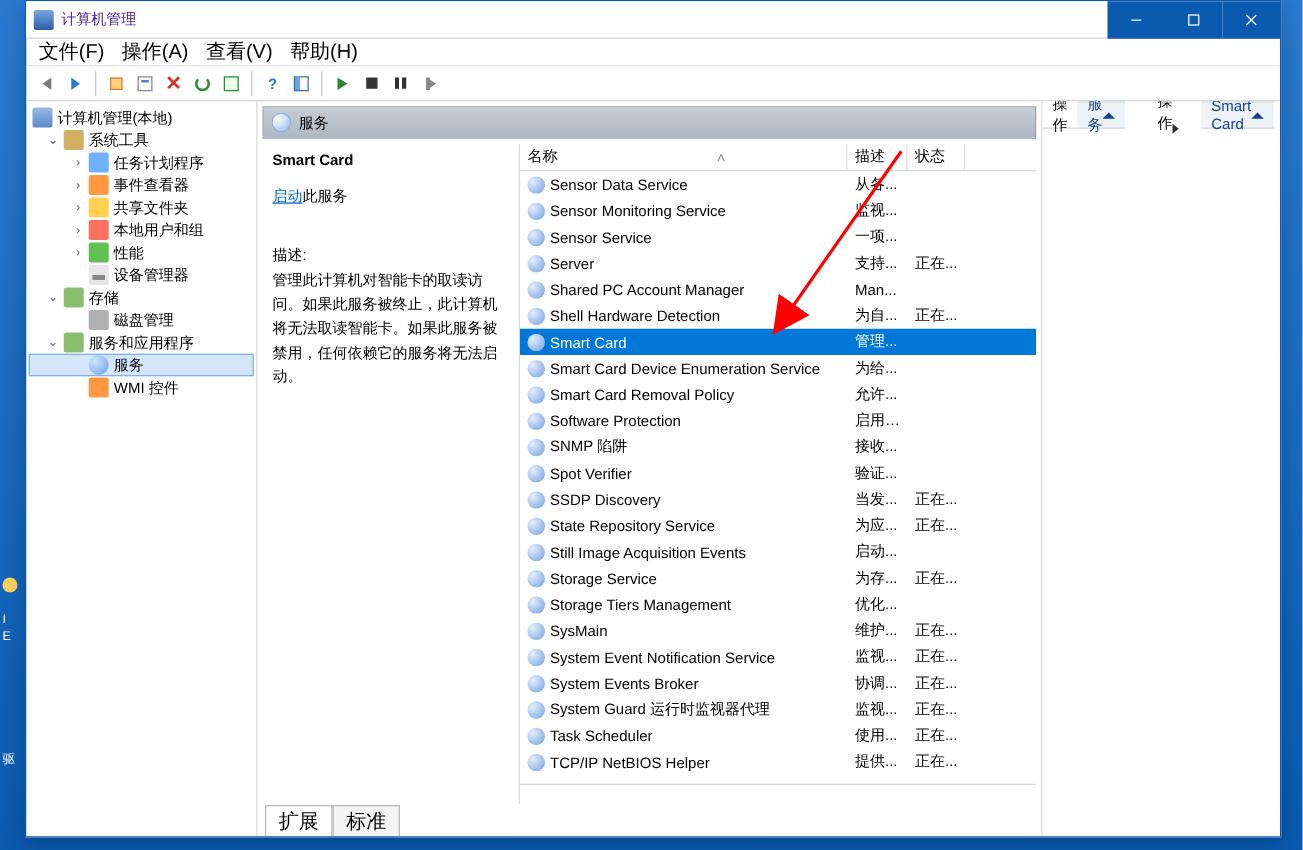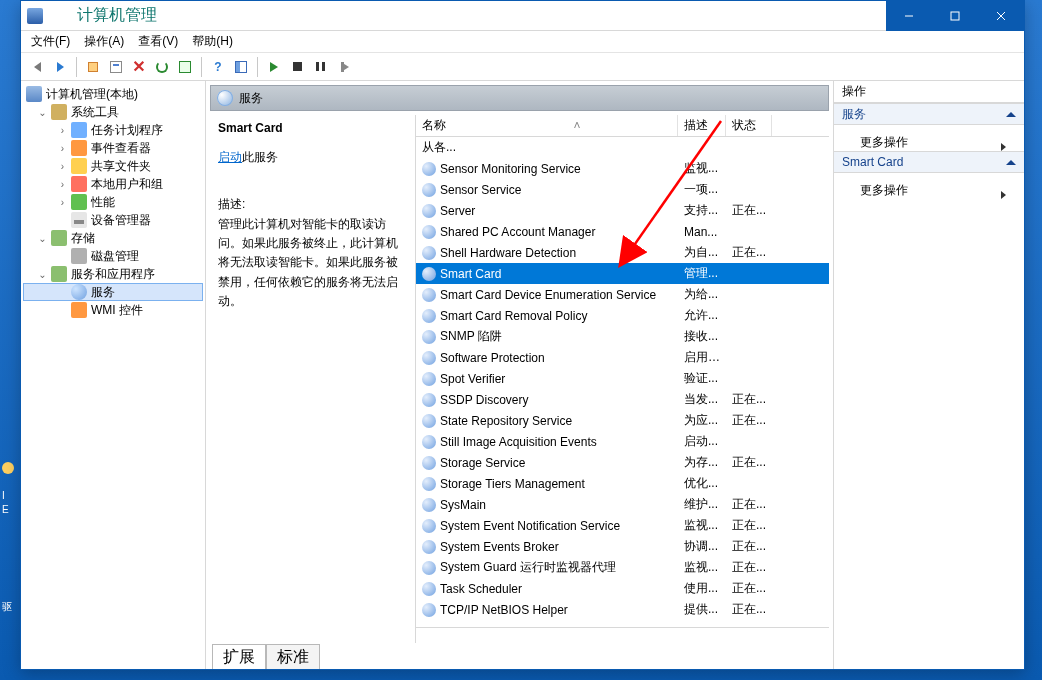--- a/index.html
+++ b/index.html
@@ -9,30 +9,30 @@
   .window {
     position: absolute; left: 20px; top: 0; width: 1005px; height: 670px;
     background: #fff; border: 1px solid #0a5ab0; display: flex; flex-direction: column;
     box-shadow: 0 4px 16px rgba(0,0,0,0.25);
   }
   
   .titlebar { height: 30px; background: #fff; display: flex; align-items: center;
               border-bottom: 1px solid #d8d8d8; }
   .titlebar .app-icon { width: 16px; height: 16px; margin: 0 6px;
     background: linear-gradient(#79a7e0,#2b5ea8); border-radius: 2px; position: relative; }
-  .titlebar .title { font-size: 16px; color: #0f766e; margin-left: 28px; }
+  .titlebar .title { font-size: 12px; color: #4c1d95; }
   .win-btns { margin-left: auto; display: flex; }
   .win-btn { width: 46px; height: 30px; display: flex; align-items: center; justify-content: center;
              color: #fff; background: #0a5ab0; }
   .win-btn.close { background: #0a5ab0; }
   .win-btn svg { width: 10px; height: 10px; }
 
   
   .menubar { height: 22px; display: flex; align-items: center; gap: 14px;
-             padding: 0 10px; border-bottom: 1px solid #e4e4e4; font-size: 12px; }
+             padding: 0 10px; border-bottom: 1px solid #e4e4e4; font-size: 16px; }
   .menubar span { cursor: default; }
 
   
   .toolbar { height: 28px; display: flex; align-items: center; gap: 3px; padding: 0 6px;
              border-bottom: 1px solid #d8d8d8; }
   .tool-sep { width: 1px; height: 20px; background: #c8c8c8; margin: 0 3px; }
   .tbtn { width: 20px; height: 20px; display:flex;align-items:center;justify-content:center;
           border-radius:2px; }
   .ico-arrow-l { width:0;height:0;border-top:5px solid transparent;border-bottom:5px solid transparent;border-right:7px solid #7a7a7a;}
   .ico-arrow-r { width:0;height:0;border-top:5px solid transparent;border-bottom:5px solid transparent;border-left:7px solid #2a7ad1;}
@@ -110,21 +110,21 @@
      background:radial-gradient(circle at 30% 30%, #e4eefc, #6fa0e0);}  
   .row.selected .giconn{background:radial-gradient(circle at 30% 30%, #e4eefc, #6fa0e0);}  
   .tabs { height:22px; display:flex; align-items:flex-end; padding-left:6px; gap:-1px;}
   .tab { font-size:16px;border:1px solid #b8b8b8;border-bottom:none;
          padding:2px 10px;background:#f4f4f4;position:relative;top:1px;}
   .tab.active{background:#fff;}
   .hscroll{height:16px;border-top:1px solid #d8d8d8;overflow-x:scroll;}
   .hscroll>div{width:150%;height:1px;}
 
   
-  .actions { width:190px; display:flex;flex-direction:column; font-size:12px;}
+  .actions { width:190px; display:flex;flex-direction:row; font-size:12px;}
   .actions-title{height:22px;border-bottom:1px solid #d8d8d8;display:flex;align-items:center;
                  padding:0 8px;background:#fff;}
   .act-group-h{height:22px;background:#eef3fa;border-top:1px solid #d8d8d8;border-bottom:1px solid #d8d8d8;
                display:flex;align-items:center;justify-content:space-between;padding:0 8px;color:#15428b;}
   .act-item{height:26px;display:flex;align-items:flex-end;justify-content:space-between;padding:0 18px 0 26px;}
   .act-item .tri{width:0;height:0;border-top:4px solid transparent;border-bottom:4px solid transparent;border-left:5px solid #333;}
   .act-group-h .tri-up{width:0;height:0;border-left:5px solid transparent;border-right:5px solid transparent;border-bottom:5px solid #15428b;}
 
   
   .arrow-overlay{position:absolute;pointer-events:none;left:0;top:0;width:100%;height:100%;}
@@ -341,20 +341,24 @@
           <div class="cols">
             <div class="col name">
                 <span>名称</span>
                 <span style="margin:auto;color:#888;">˄</span>
               </div>
             <div class="col desc">描述</div>
             <div class="col stat">状态</div>
           </div>
           <div class="rows" id="rows">
               <div class="row">
+                <div class="c name">
+                  <span class="giconn"></span>
+                  <span>Sensor Data Service</span>
+                </div>
                 <div class="c desc">从各...</div>
                 <div class="c stat"></div>
               </div>
               <div class="row">
                 <div class="c name">
                   <span class="giconn"></span>
                   <span>Sensor Monitoring Service</span>
                 </div>
                 <div class="c desc">监视...</div>
                 <div class="c stat"></div>
@@ -411,31 +415,31 @@
                 <div class="c name">
                   <span class="giconn"></span>
                   <span>Smart Card Removal Policy</span>
                 </div>
                 <div class="c desc">允许...</div>
                 <div class="c stat"></div>
               </div>
               <div class="row">
                 <div class="c name">
                   <span class="giconn"></span>
+                  <span>Software Protection</span>
+                </div>
+                <div class="c desc">启用 ...</div>
+                <div class="c stat"></div>
+              </div>
+              <div class="row">
+                <div class="c name">
+                  <span class="giconn"></span>
                   <span>SNMP 陷阱</span>
                 </div>
                 <div class="c desc">接收...</div>
-                <div class="c stat"></div>
-              </div>
-              <div class="row">
-                <div class="c name">
-                  <span class="giconn"></span>
-                  <span>Software Protection</span>
-                </div>
-                <div class="c desc">启用 ...</div>
                 <div class="c stat"></div>
               </div>
               <div class="row">
                 <div class="c name">
                   <span class="giconn"></span>
                   <span>Spot Verifier</span>
                 </div>
                 <div class="c desc">验证...</div>
                 <div class="c stat"></div>
               </div>

